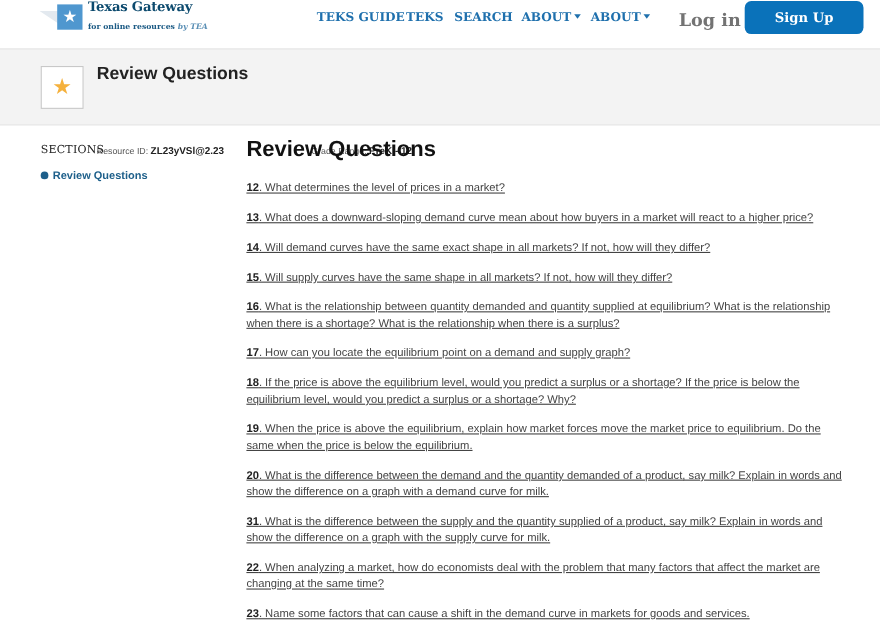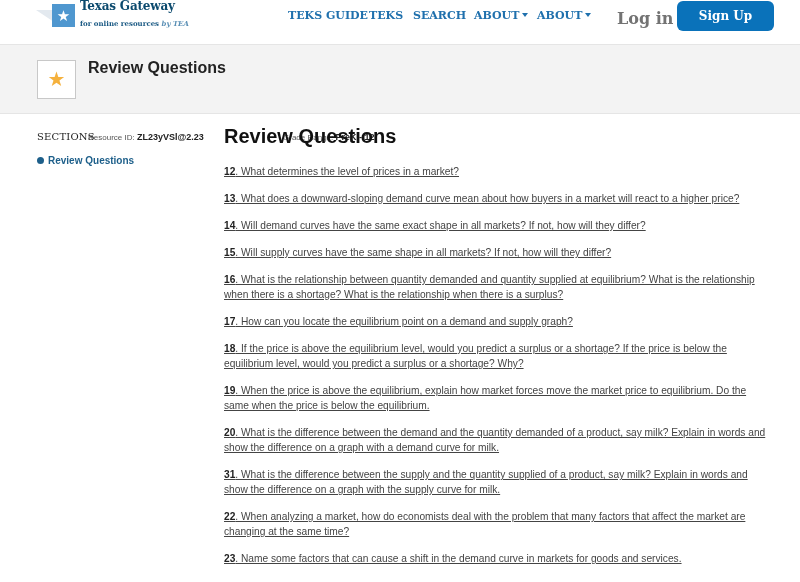--- a/index.html
+++ b/index.html
@@ -17,21 +17,21 @@
     .logo-sub { position: absolute; left: 44px; top: 19px; font-family: "DejaVu Serif", serif; font-weight: bold;
       font-size: 7px; color: #1b5a84; white-space: nowrap; }
     .logo-sub i { font-weight: bold; color: #5a8fb5; }
 
     .nav-link { position: absolute; top: 9px; font-family: "DejaVu Serif", serif; font-weight: bold; font-size: 11px;
       color: #1f70ad; white-space: nowrap; text-decoration: none; }
     .caret { display: inline-block; width: 0; height: 0; border-left: 3px solid transparent;
       border-right: 3px solid transparent; border-top: 4px solid #1f70ad; margin-left: 3px; vertical-align: 2px; }
     .login { position: absolute; left: 617px; top: 9px; font-family: "DejaVu Serif", serif; font-weight: bold;
       font-size: 16px; color: #737373; white-space: nowrap; }
-    .signup { position: absolute; left: 677px; top: 1px; width: 97px; height: 30px; background: #0a72ba;
+    .signup { position: absolute; left: 677px; top: 1px; width: 108px; height: 30px; background: #0a72ba;
       border-radius: 6px; color: #fff; font-family: "DejaVu Serif", serif; font-weight: bold; font-size: 12px;
       text-align: center; line-height: 30px; border: none; }
 
     .header-band { position: absolute; left: 0; top: 44px; width: 800px; height: 70px; background: #f3f3f3;
       border-top: 1px solid #e5e5e5; border-bottom: 1px solid #e5e5e5; }
     .star-box { position: absolute; left: 37px; top: 15px; width: 39px; height: 39px; background: #fff;
       border: 1px solid #c8c8c8; text-align: center; line-height: 37px; font-size: 20px; color: #f5b13d; }
     .hdr-title { position: absolute; left: 88px; top: 14px; font-size: 16px; font-weight: bold; color: #222; white-space: nowrap; }
     .hdr-meta { position: absolute; top: 40px; font-size: 8px; color: #555; white-space: nowrap; margin-top: 47px; }
     .hdr-meta b { color: #222; font-size: 9px; }

